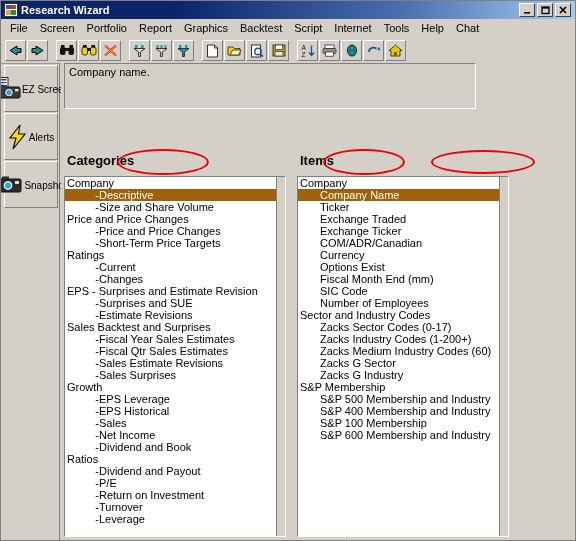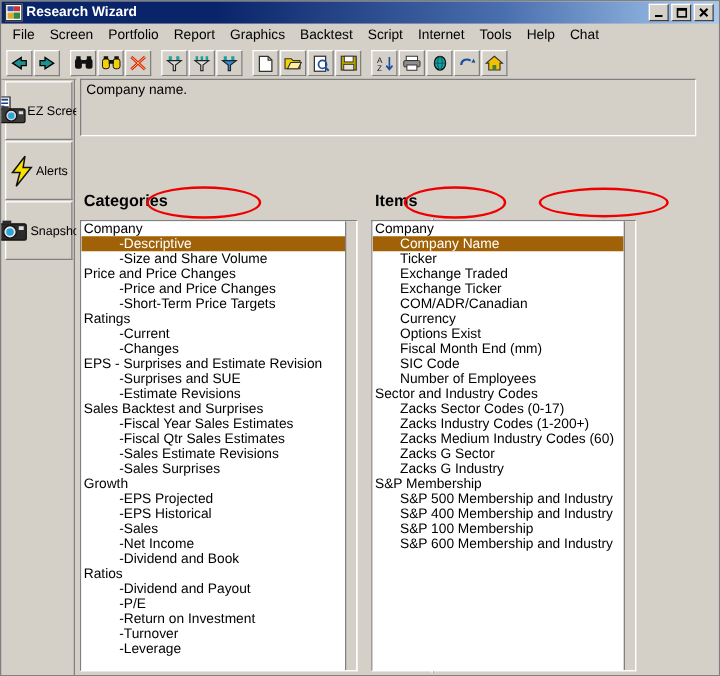--- a/index.html
+++ b/index.html
@@ -112,21 +112,21 @@
   
   #main {
     position: absolute;
     left: 60px; top: 60px;
     width: 514px; height: 480px;
     background: #d4d0c8;
   }
   #desc-box {
     position: absolute;
     left: 3px; top: 2px;
-    width: 493px; height: 46px;
+    width: 412px; height: 46px;
     background: #d4d0c8;
     border: 1px solid #808080;
     border-right-color:#ffffff; border-bottom-color:#ffffff;
   }
   #desc-text {
     font-size: 11px; color: #000;
     padding: 2px 0 0 4px;
     white-space: nowrap;
   }
 
@@ -445,21 +445,21 @@
           <div class="lrow"><span class="dash">- </span><span>Changes</span></div>
           <div class="lrow">EPS -  Surprises and Estimate Revision</div>
           <div class="lrow"><span class="dash">- </span><span>Surprises and SUE</span></div>
           <div class="lrow"><span class="dash">- </span><span>Estimate Revisions</span></div>
           <div class="lrow">Sales Backtest and Surprises</div>
           <div class="lrow"><span class="dash">- </span><span>Fiscal Year Sales Estimates</span></div>
           <div class="lrow"><span class="dash">- </span><span>Fiscal Qtr Sales Estimates</span></div>
           <div class="lrow"><span class="dash">- </span><span>Sales Estimate Revisions</span></div>
           <div class="lrow"><span class="dash">- </span><span>Sales Surprises</span></div>
           <div class="lrow">Growth</div>
-          <div class="lrow"><span class="dash">- </span><span>EPS Projected</span></div>
+          <div class="lrow"><span class="dash">- </span><span>EPS Leverage</span></div>
           <div class="lrow"><span class="dash">- </span><span>EPS Historical</span></div>
           <div class="lrow"><span class="dash">- </span><span>Sales</span></div>
           <div class="lrow"><span class="dash">- </span><span>Net Income</span></div>
           <div class="lrow"><span class="dash">- </span><span>Dividend and Book</span></div>
           <div class="lrow">Ratios</div>
           <div class="lrow"><span class="dash">- </span><span>Dividend and Payout</span></div>
           <div class="lrow"><span class="dash">- </span><span>P/E</span></div>
           <div class="lrow"><span class="dash">- </span><span>Return on Investment</span></div>
           <div class="lrow"><span class="dash">- </span><span>Turnover</span></div>
           <div class="lrow"><span class="dash">- </span><span>Leverage</span></div>

